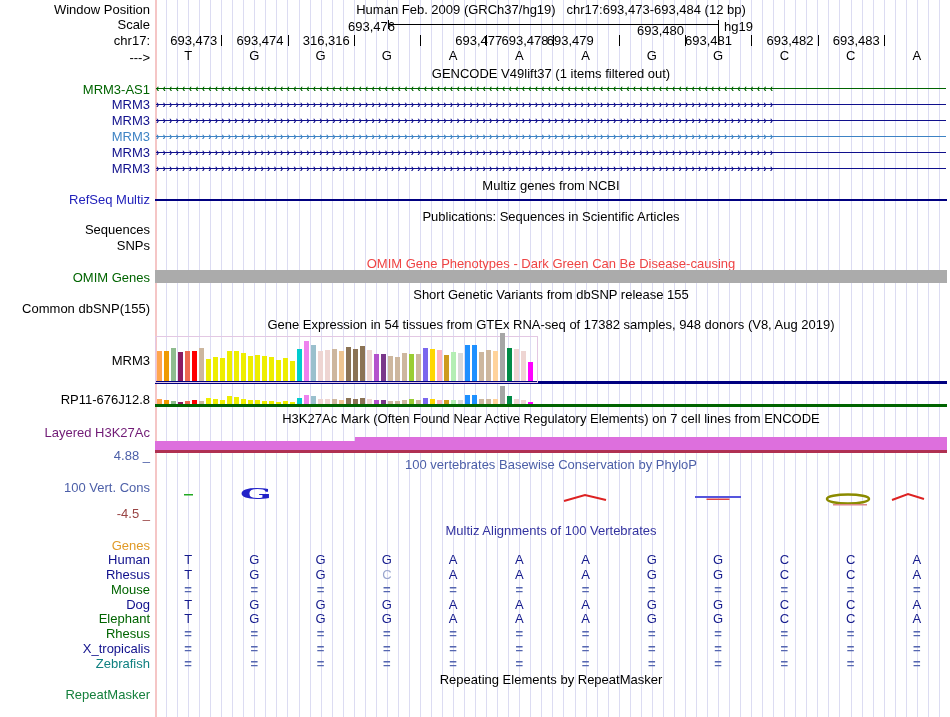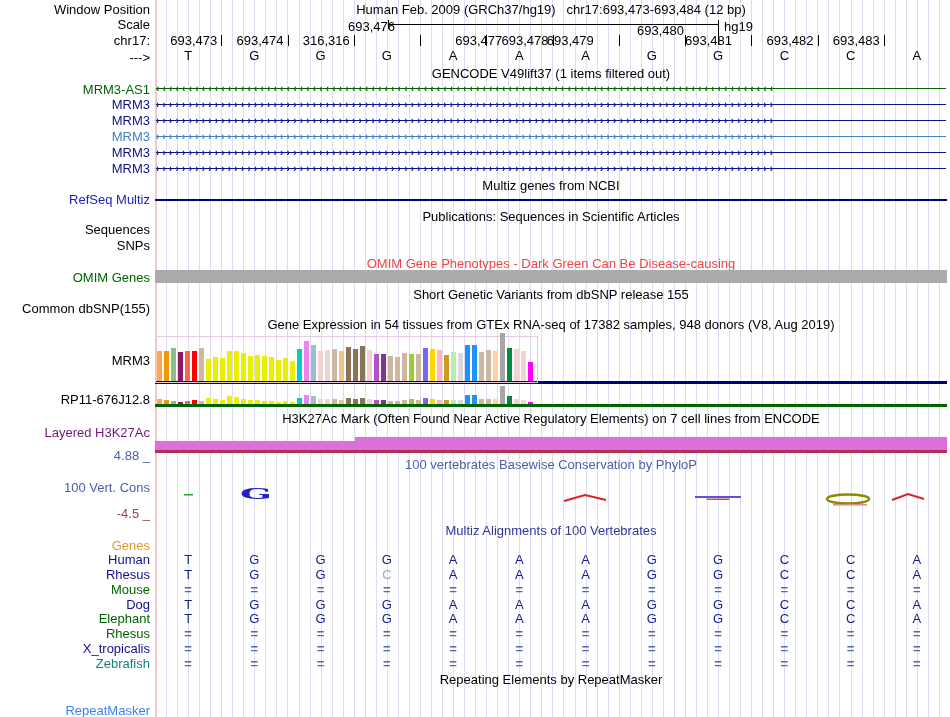--- a/index.html
+++ b/index.html
@@ -89,21 +89,21 @@
       <div class="lbl" style="top:222px;color:#000000;">Sequences</div>
       <div class="lbl" style="top:238px;color:#000000;">SNPs</div>
       <div class="lbl" style="top:270px;color:#006400;">OMIM Genes</div>
       <div class="lbl" style="top:301px;color:#000000;">Common dbSNP(155)</div>
       <div class="lbl" style="top:353px;color:#000000;">MRM3</div>
       <div class="lbl" style="top:392px;color:#000000;">RP11-676J12.8</div>
       <div class="lbl" style="top:425px;color:#701a75;">Layered H3K27Ac</div>
       <div class="lbl" style="top:448px;color:#4c5fa8;">4.88 _</div>
       <div class="lbl" style="top:480px;color:#4c5fa8;">100 Vert. Cons</div>
       <div class="lbl" style="top:506px;color:#994444;">-4.5 _</div>
-      <div class="lbl" style="top:687px;color:#3b82f6;margin-top:16px;">RepeatMasker</div>
+      <div class="lbl" style="top:687px;color:#15803d;">RepeatMasker</div>
     </div>
   <div id="centerTitles">
       <div class="ctitle" style="top:66px;color:#000000;">GENCODE V49lift37 (1 items filtered out)</div>
       <div class="ctitle" style="top:178px;color:#000000;">Multiz genes from NCBI</div>
       <div class="ctitle" style="top:209px;color:#000000;">Publications: Sequences in Scientific Articles</div>
       <div class="ctitle" style="top:256px;color:#ef4444;">OMIM Gene Phenotypes - Dark Green Can Be Disease-causing</div>
       <div class="ctitle" style="top:287px;color:#000000;">Short Genetic Variants from dbSNP release 155</div>
       <div class="ctitle" style="top:317px;color:#000000;">Gene Expression in 54 tissues from GTEx RNA-seq of 17382 samples, 948 donors (V8, Aug 2019)</div>
       <div class="ctitle" style="top:411px;color:#000000;">H3K27Ac Mark (Often Found Near Active Regulatory Elements) on 7 cell lines from ENCODE</div>
       <div class="ctitle" style="top:457px;color:#4c5fa8;">100 vertebrates Basewise Conservation by PhyloP</div>

